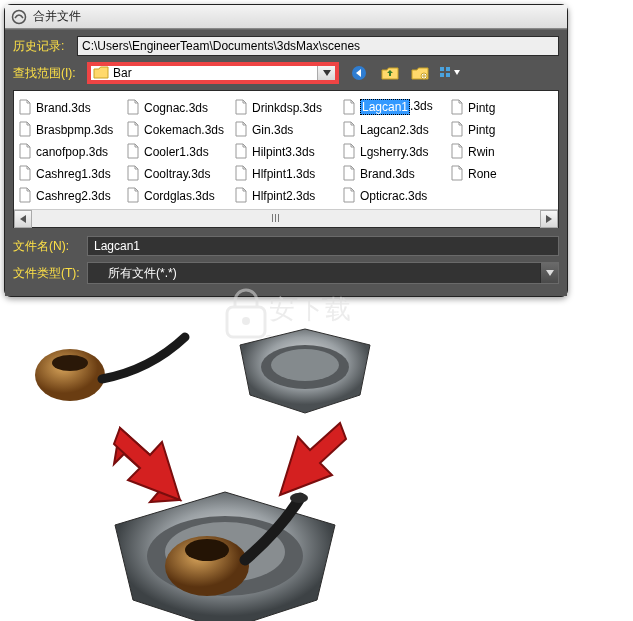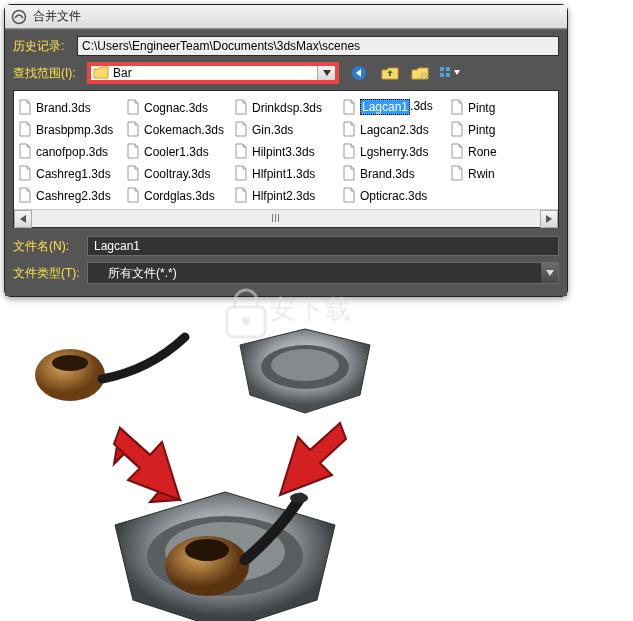--- a/index.html
+++ b/index.html
@@ -393,30 +393,30 @@
               </span>
               <span class="fname">Pintg</span>
             </div>
             <div class="file-item">
               <span class="doc-ico">
                 <svg width="14" height="16" viewBox="0 0 14 16">
                   <path d="M2 1 L9 1 L12 4 L12 15 L2 15 Z" fill="#fff" stroke="#999"></path>
                   <path d="M9 1 L9 4 L12 4" fill="none" stroke="#999"></path>
                 </svg>
               </span>
+              <span class="fname">Rwin</span>
+            </div>
+            <div class="file-item">
+              <span class="doc-ico">
+                <svg width="14" height="16" viewBox="0 0 14 16">
+                  <path d="M2 1 L9 1 L12 4 L12 15 L2 15 Z" fill="#fff" stroke="#999"></path>
+                  <path d="M9 1 L9 4 L12 4" fill="none" stroke="#999"></path>
+                </svg>
+              </span>
               <span class="fname">Rone</span>
-            </div>
-            <div class="file-item">
-              <span class="doc-ico">
-                <svg width="14" height="16" viewBox="0 0 14 16">
-                  <path d="M2 1 L9 1 L12 4 L12 15 L2 15 Z" fill="#fff" stroke="#999"></path>
-                  <path d="M9 1 L9 4 L12 4" fill="none" stroke="#999"></path>
-                </svg>
-              </span>
-              <span class="fname">Rwin</span>
             </div>
           </div>
         </div>
       <div class="hscroll">
         <div class="arrow-btn">
           <svg width="6" height="8">
               <path d="M6 0 L0 4 L6 8 Z" fill="#555"></path>
             </svg>
         </div>
         <div class="track">

